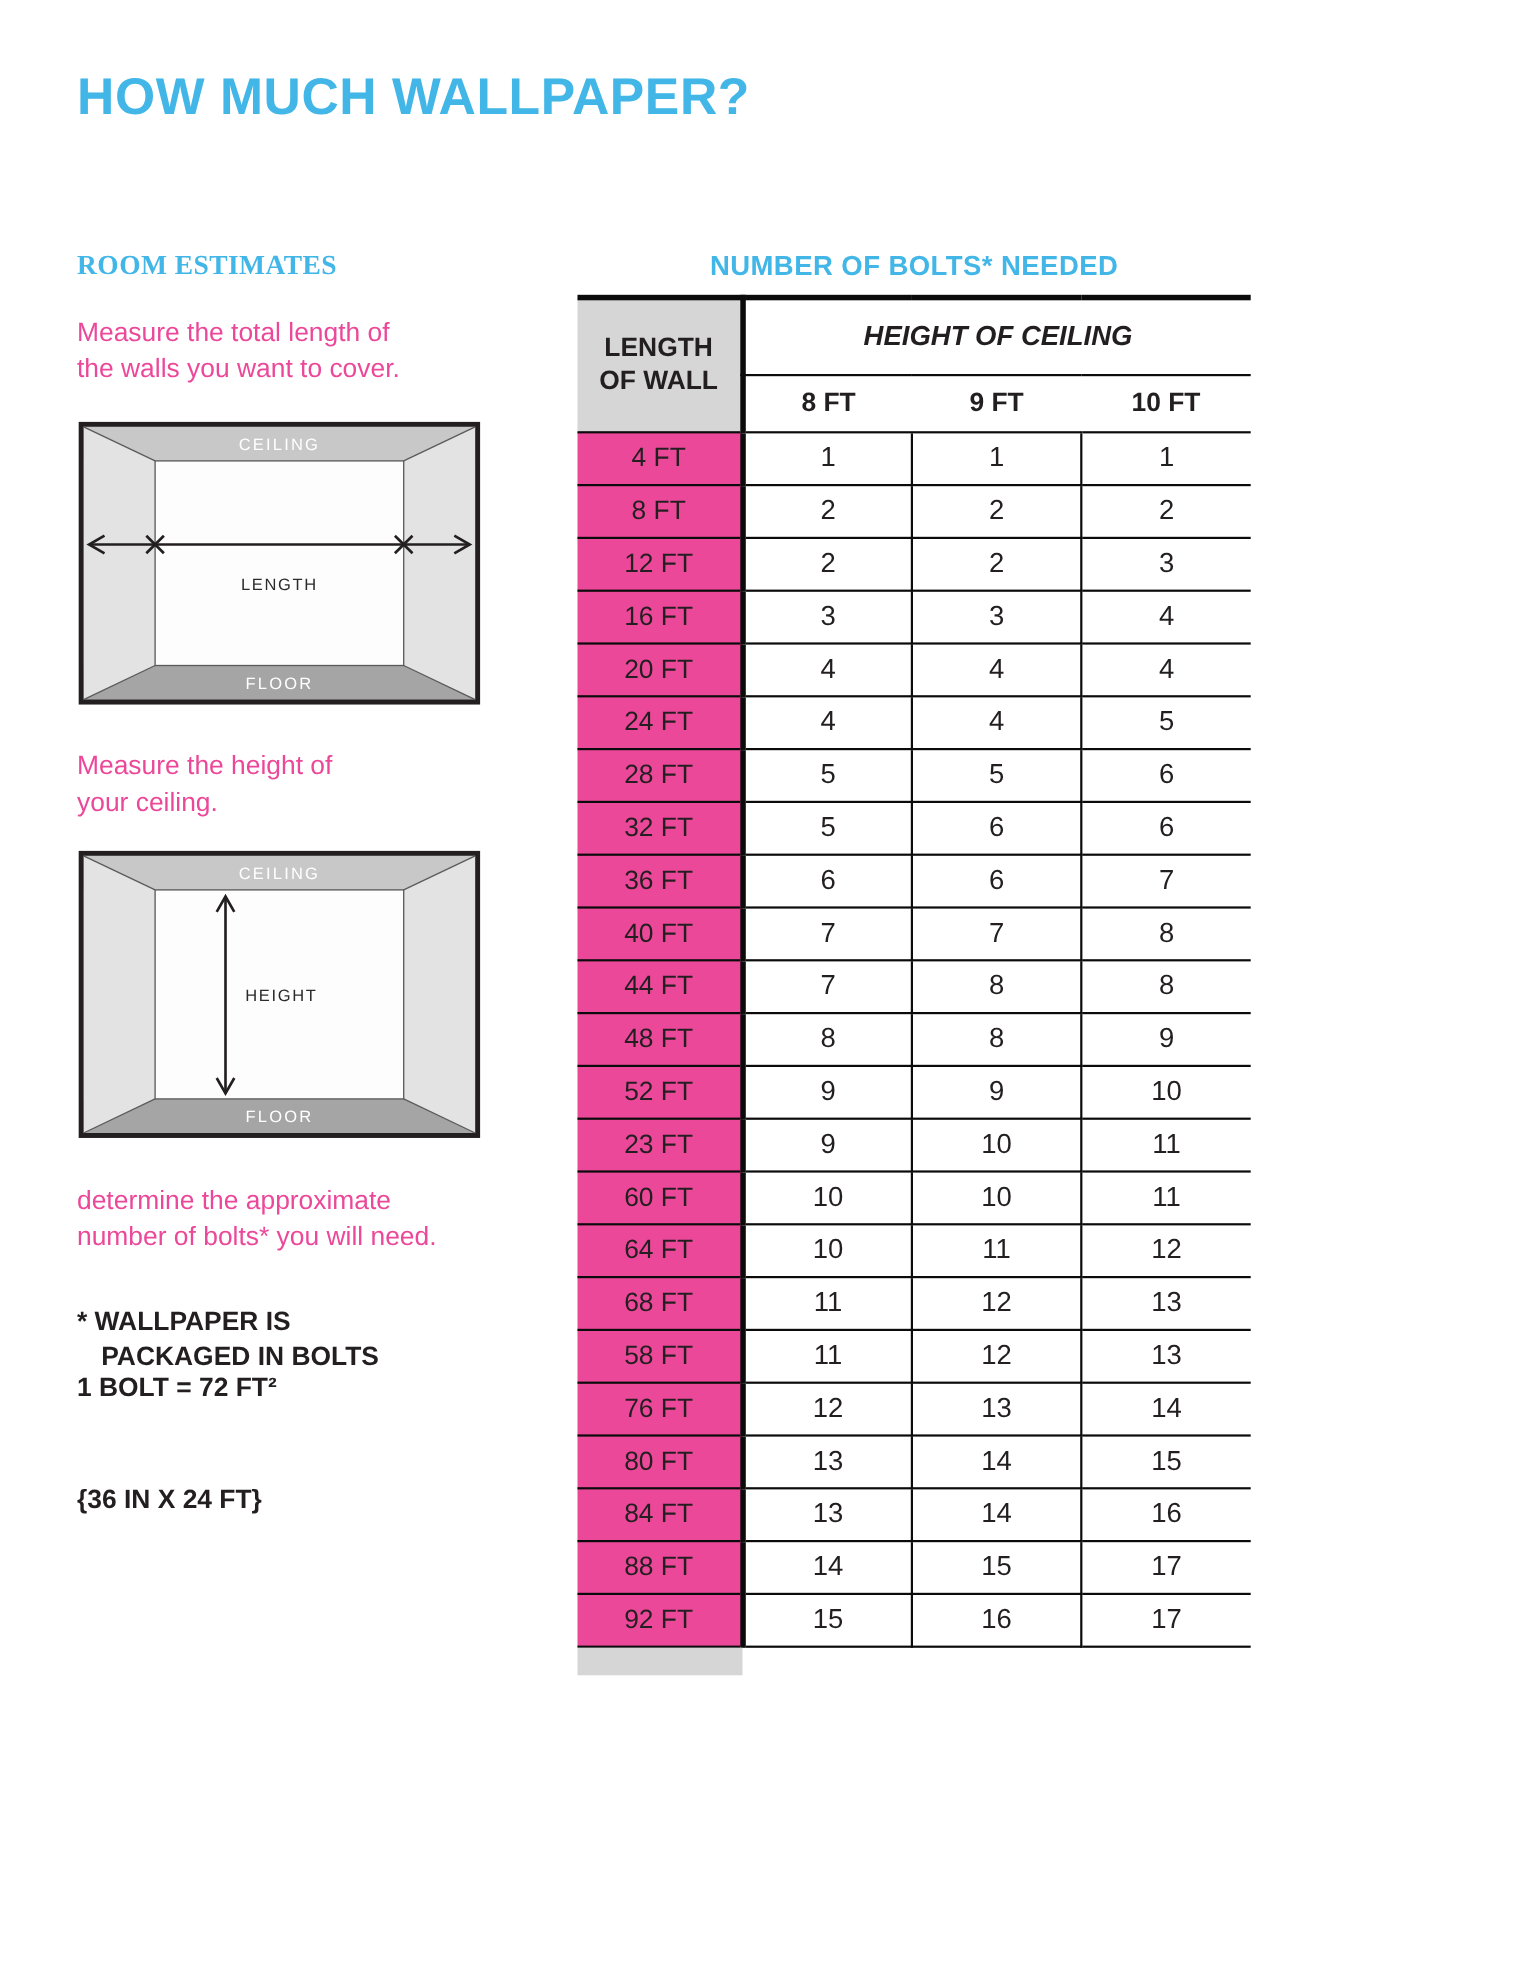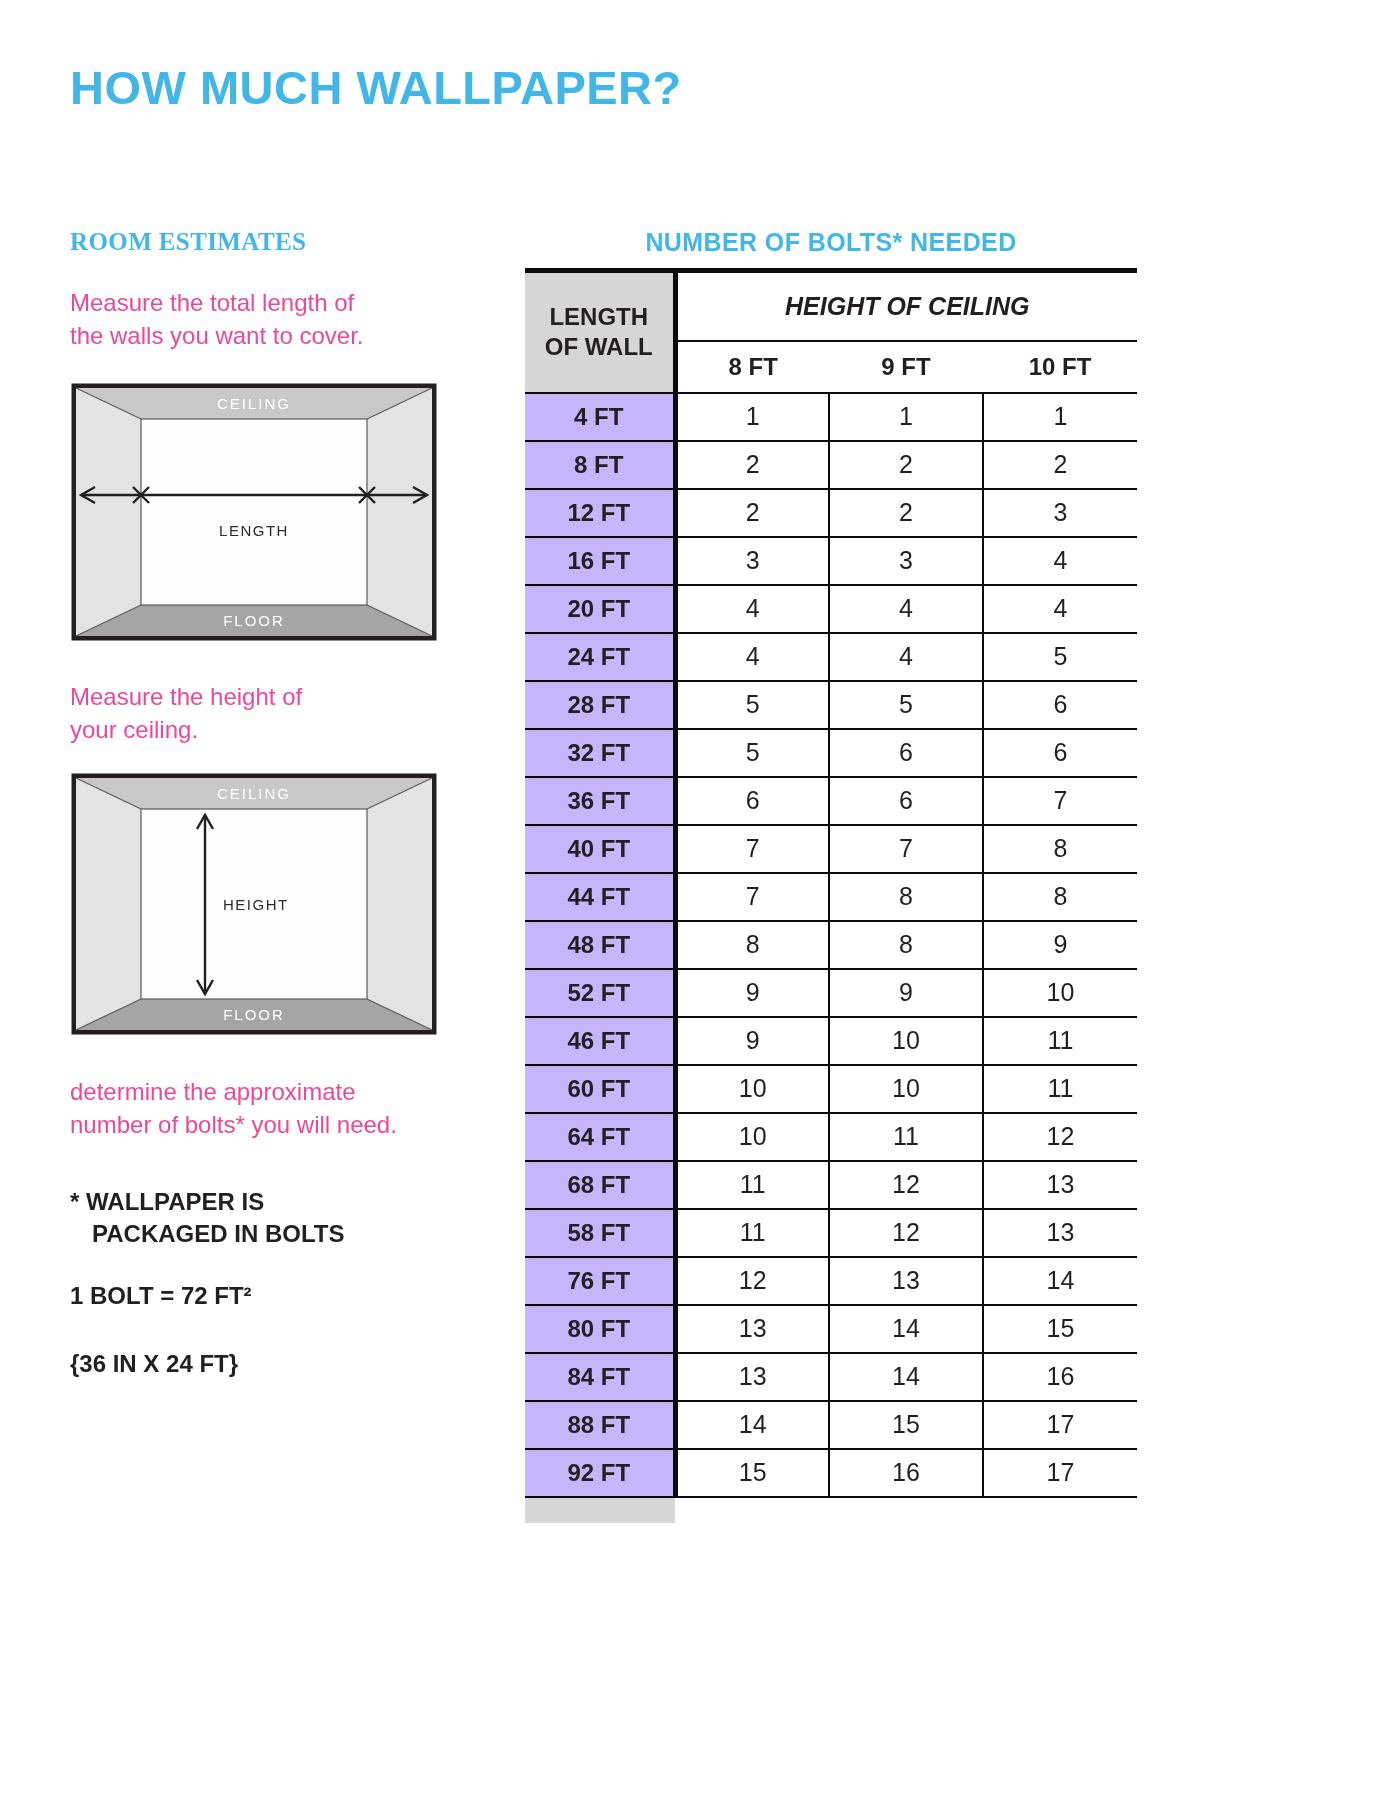--- a/index.html
+++ b/index.html
@@ -12,21 +12,21 @@
 
   .sec-head { position:absolute; font-size:25px; font-weight:700; color:var(--accent,#41b6e7); letter-spacing:0.4px; }
   .room-estimates { left:70px; top:228px;font-family:Liberation Serif, serif; }
   .bolts-needed   { left:525px; top:228px; width:612px; text-align:center; }
 
   .para { position:absolute; left:70px; font-size:24px; line-height:33px; color:#ec4899; }
   .p1 { top:286px; } .p2 { top:680px; } .p3 { top:1075px; }
 
   .footnote { position:absolute; left:70px; top:1186px; font-size:24px; font-weight:700; line-height:32px; }
   .footnote .indent { padding-left:22px; }
-  .bolt-eq  { position:absolute; left:70px; top:1282px; font-size:24px; font-weight:700; }
+  .bolt-eq  { position:absolute; left:70px; top:1248px; font-size:24px; font-weight:700; }
   .bolt-dim { position:absolute; left:70px; top:1350px; font-size:24px; font-weight:700; }
 
   .diagram { position:absolute; left:71px; width:366px; }
   .d1 { top:383px; height:258px; }
   .d2 { top:773px; height:262px; }
   svg text { font-family:"Liberation Sans", sans-serif; }
   .svg-surface-label { fill:#ffffff; font-size:15px; letter-spacing:2px; }
   .svg-measure-label { fill:#2b2b2b; font-size:15px; letter-spacing:1.5px; }
 
   .table-wrap { position:absolute; left:525px; top:268px; width:612px; }
@@ -34,22 +34,22 @@
   table.bolts col.c0 { width:150px; }
   table.bolts col.c1, table.bolts col.c2, table.bolts col.c3 { width:154px; }
   table.bolts th, table.bolts td { text-align:center; vertical-align:middle; color:#231f20; }
 
   th.corner { background:#d6d6d6; border-top:5px solid #0b0b0b; border-right:5px solid #0b0b0b;
               border-bottom:2px solid #0b0b0b; font-weight:700; font-size:24px; line-height:30px; }
   th.span-head { border-top:5px solid #0b0b0b; border-bottom:2px solid #0b0b0b;
                  font-weight:700; font-size:25px; height:70px;font-style:italic; }
   tr.sub th { height:52px; font-weight:700; font-size:24px; border-bottom:2px solid #0b0b0b; }
 
-  tbody th.row-label { background:#c4b5fd; border-right:5px solid #0b0b0b; border-top:2px solid #0b0b0b;
-                       font-weight:700; font-size:24px; height:48px; }
+  tbody th.row-label { background:#ec4899; border-right:5px solid #0b0b0b; border-top:2px solid #0b0b0b;
+                       font-weight:400; font-size:24px; height:48px; }
   tbody td { border:2px solid #0b0b0b; font-size:25px; height:48px; }
   tbody td:last-child { border-right:none; }
   tbody tr:last-child th, tbody tr:last-child td { border-bottom:2px solid #0b0b0b; }
 
   .gray-stub { width:150px; height:25px; background:#d6d6d6; }
 </style>
 </head>
 <body>
 
 <div class="page">
@@ -226,21 +226,21 @@
             <td>8</td>
             <td>9</td>
           </tr>
           <tr>
             <th class="row-label">52 FT</th>
             <td>9</td>
             <td>9</td>
             <td>10</td>
           </tr>
           <tr>
-            <th class="row-label">46 FT</th>
+            <th class="row-label">23 FT</th>
             <td>9</td>
             <td>10</td>
             <td>11</td>
           </tr>
           <tr>
             <th class="row-label">60 FT</th>
             <td>10</td>
             <td>10</td>
             <td>11</td>
           </tr>

